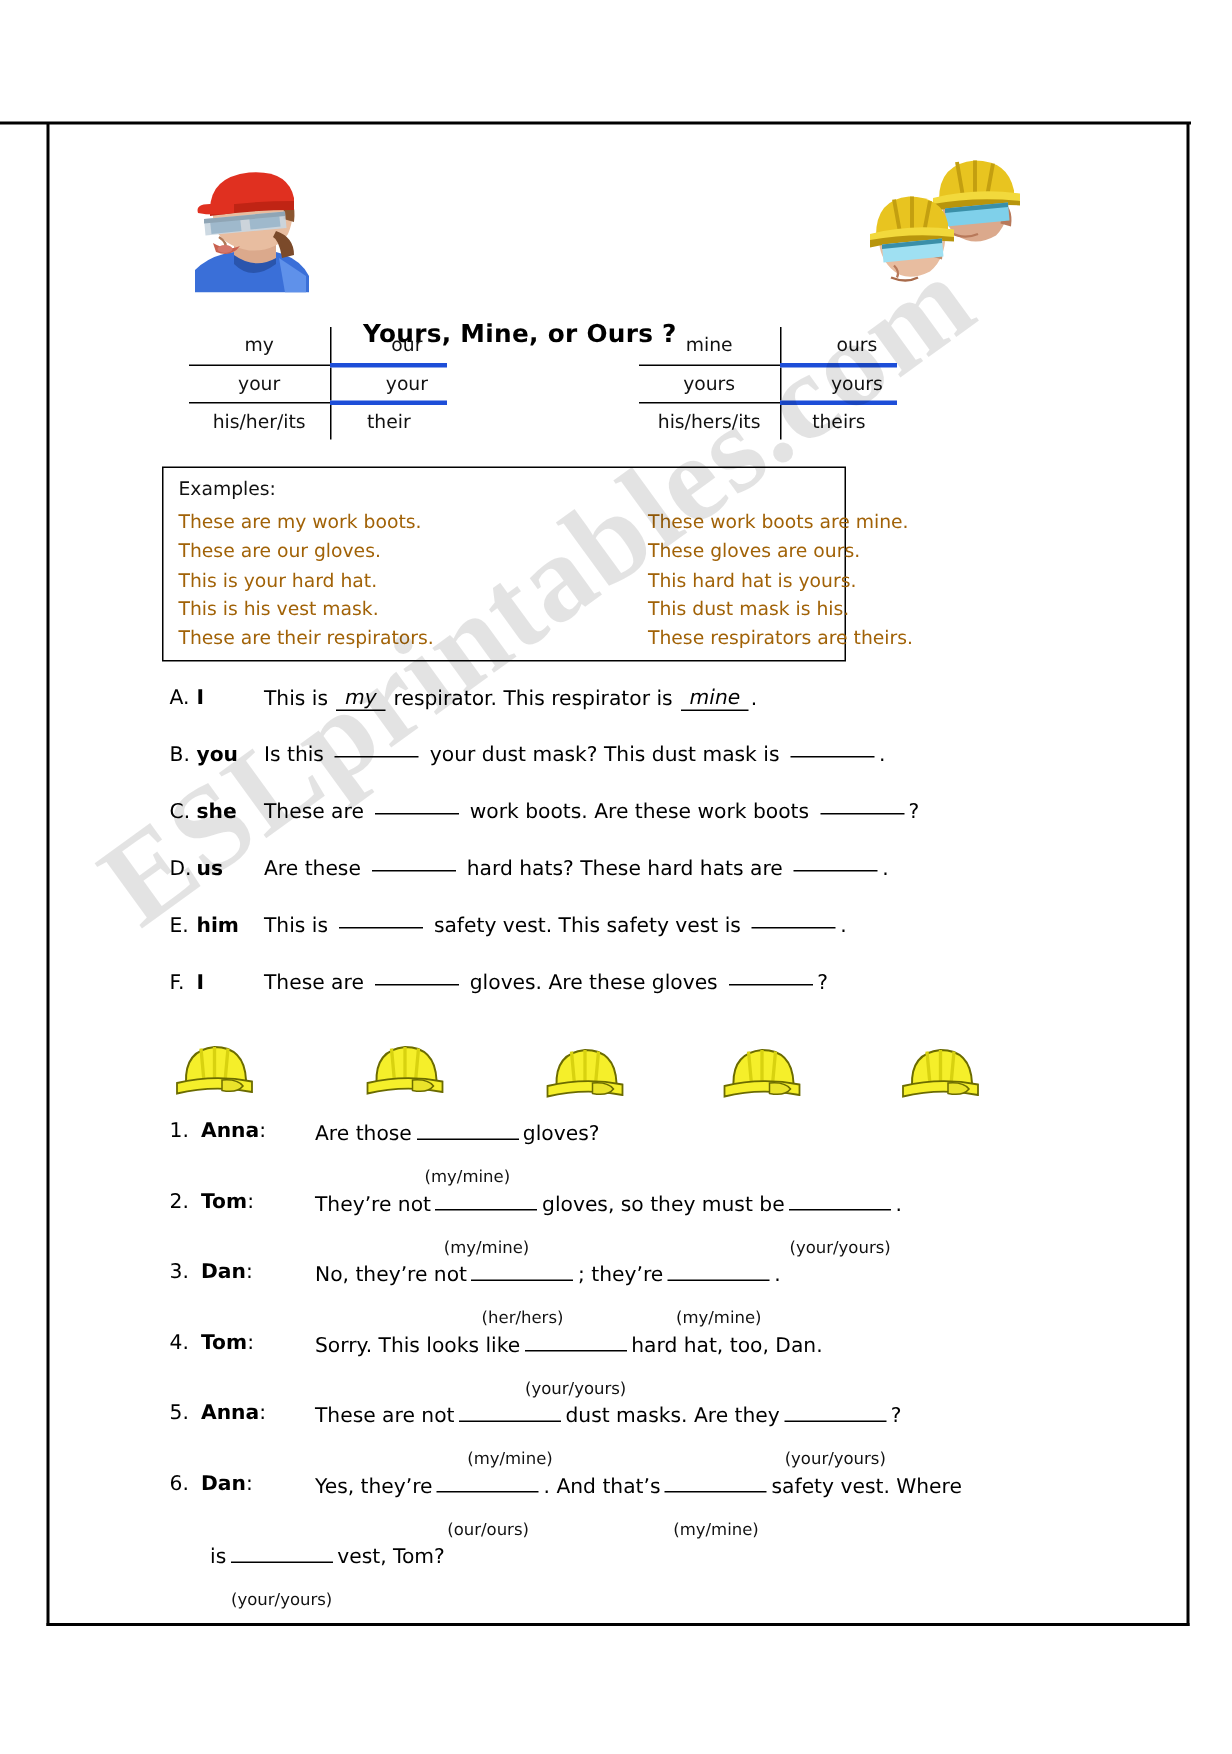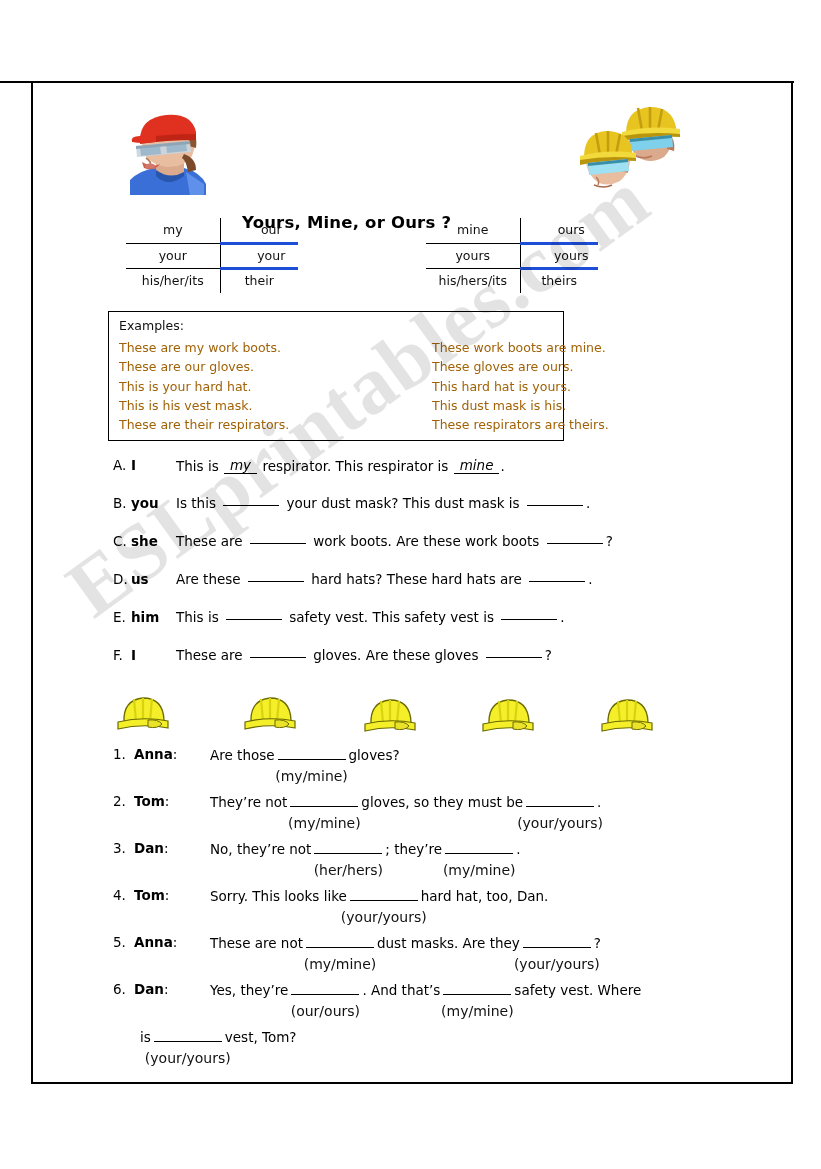--- a/index.html
+++ b/index.html
@@ -135,23 +135,23 @@
   }
   .drow .dnum { position: absolute; left: 113px; top: 2px; }
   .drow .dname { position: absolute; left: 134px; top: 2px; font-weight: bold; }
   .drow .dtext { position: absolute; left: 210px; top: 2px; text-align: center; }
   .drow.cont .dtext { left: 140px; }
 
   
   .bh { position: relative; display: inline-block; width: 68px; vertical-align: baseline; margin: 0 3px; }
   .bh .bline { display: block; width: 100%; border-bottom: 1.3px solid #000; height: 14px; }
   .bh .bhint {
-    position: absolute; left: 50%; top: 22px;
+    position: absolute; left: 50%; top: 32px;
     transform: translateX(-50%);
-    font-size: 14px;
+    font-size: 11px;
     color: #111;
     white-space: nowrap;
   }
 </style>
 </head>
 <body>
 
 <div id="top-rule"></div>
 <div id="page-frame"></div>
 

